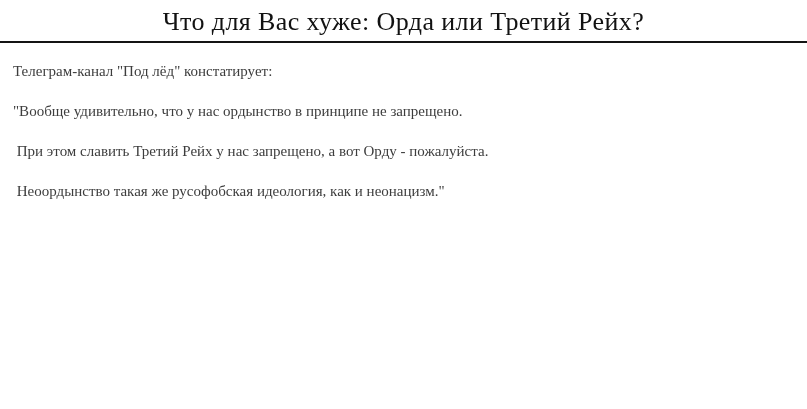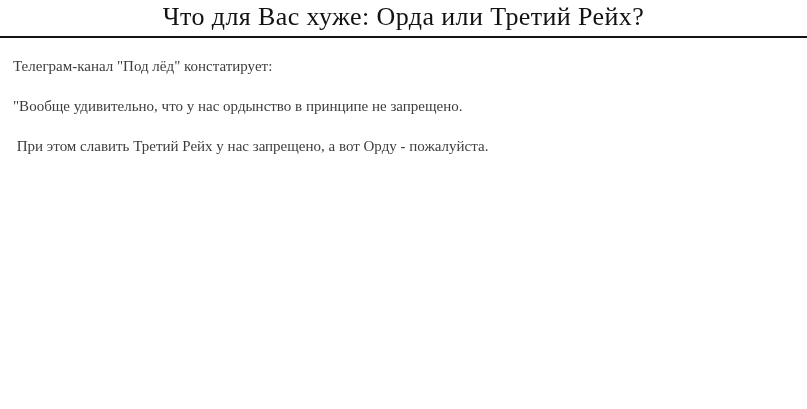--- a/index.html
+++ b/index.html
@@ -8,20 +8,21 @@
     background: #ffffff;
   }
   body {
     width: 807px;
     height: 409px;
     overflow: hidden;
     position: relative;
     font-family: "Liberation Serif", serif;
   }
   .page-header {
+    padding-top: 5px;
   }
   .page-title {
     margin: 0;
     text-align: center;
     font-family: "Liberation Serif", serif;
     font-size: 26px;
     font-weight: 400;
     line-height: 33px;
     letter-spacing: 0.4px;
     color: #121212;
@@ -55,13 +56,14 @@
 <header class="page-header">
   <h1 class="page-title">Что для Вас хуже: Орда или Третий Рейх?</h1>
 </header>
 
 <div class="title-divider"></div>
 
 <main class="article-body">
   <p>Телеграм-канал "Под лёд" констатирует:</p>
   <p>"Вообще удивительно, что у нас ордынство в принципе не запрещено.</p>
   <p class="gap-before"> При этом славить Третий Рейх у нас запрещено, а вот Орду - пожалуйста.</p>
+  <p> Неоордынство такая же русофобская идеология, как и неонацизм."</p>
 </main>
 
 </body></html>

